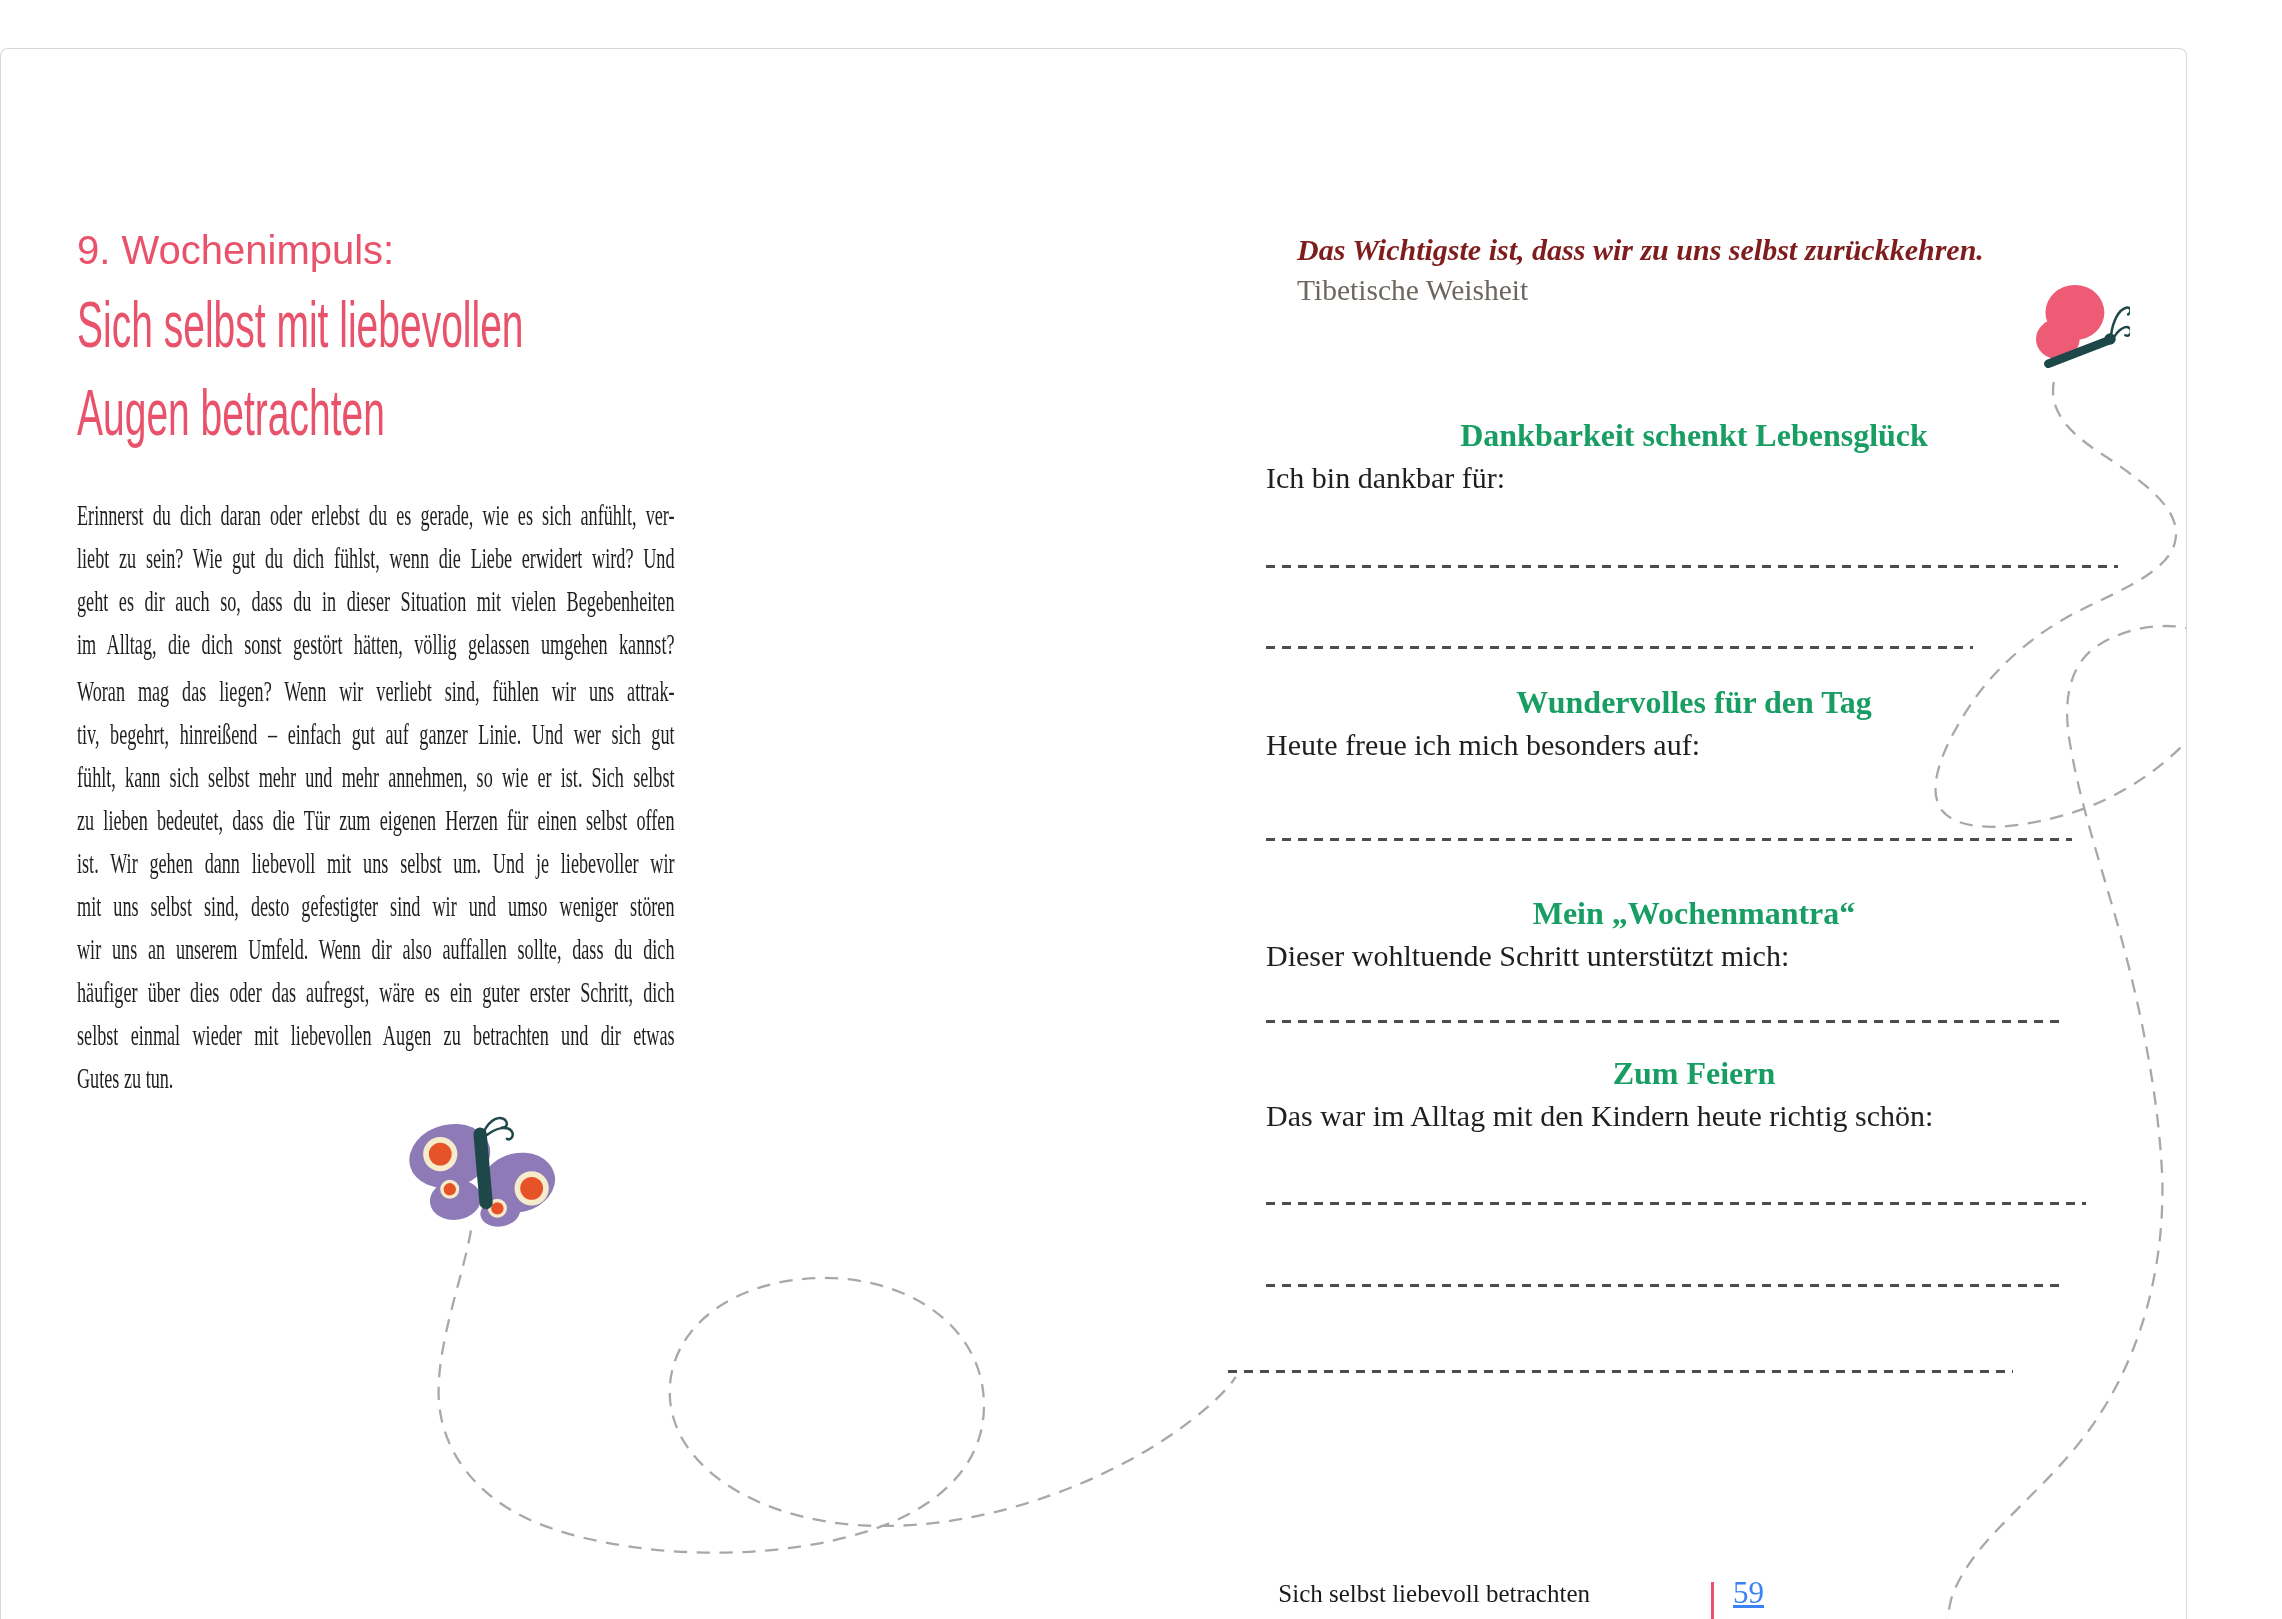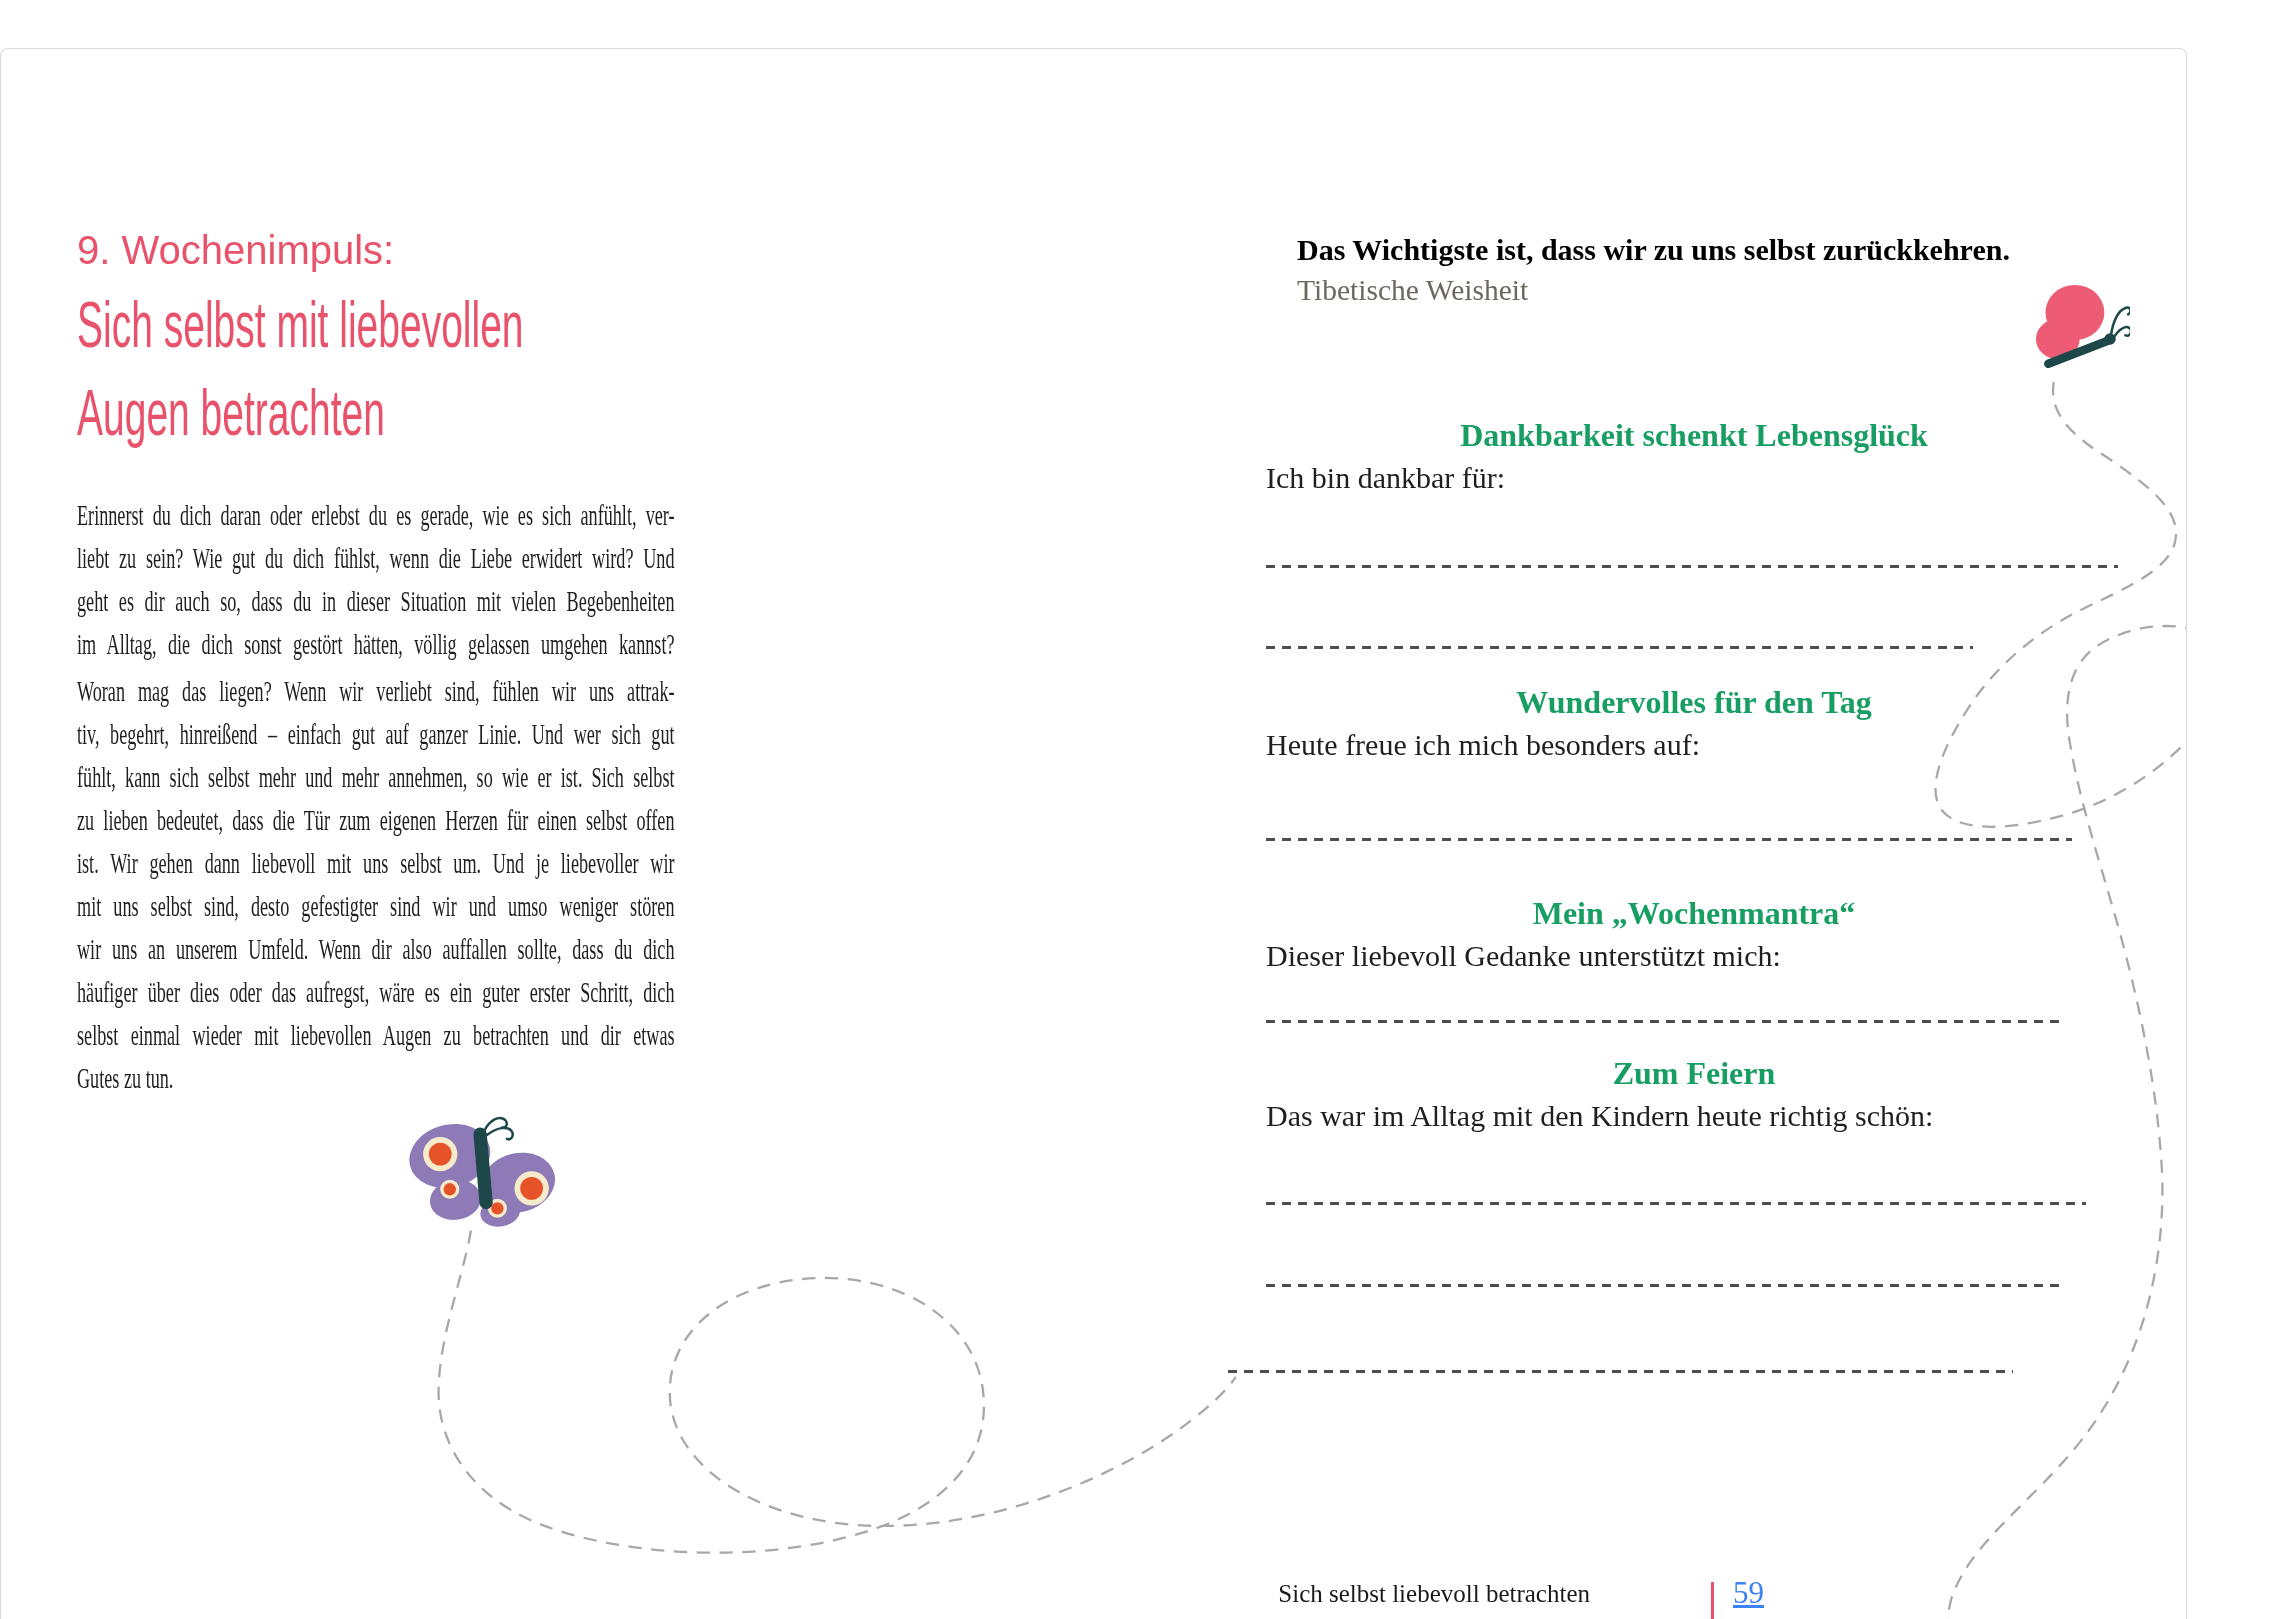--- a/index.html
+++ b/index.html
@@ -37,22 +37,22 @@
     transform:scaleX(0.616);transform-origin:left top;
     font-size:29.5px;line-height:43px;
     color:#1f1f1f;
   }
   .para1{top:445px;}
   .para2{top:621px;}
   .tline{text-align:justify;text-align-last:justify;}
   
   .quote{
     position:absolute;left:1296px;top:181px;width:808px;
-    font-size:30px;line-height:40px;font-weight:bold;
-    color:#000000;
+    font-size:30px;line-height:40px;font-style:italic;font-weight:bold;
+    color:#7f1d1d;
   }
   .quote-attr{
     position:absolute;left:1296px;top:222px;width:571px;
     font-size:29.5px;line-height:38px;
     color:#6d675f;font-style:normal;font-weight:normal;
   }
   .section{position:absolute;left:1265px;width:856px;}
   .sec1{top:365px;} .sec2{top:632px;} .sec3{top:843px;} .sec4{top:1003px;}
   .sec-heading{
     font-size:32px;line-height:42px;font-weight:bold;color:#189e63;text-align:center;
@@ -192,21 +192,21 @@
   <div class="wline wl2"></div>
 
   <div class="section sec2">
     <div class="sec-heading">Wundervolles für den Tag</div>
     <div class="sec-prompt">Heute freue ich mich besonders auf:</div>
   </div>
   <div class="wline wl3"></div>
 
   <div class="section sec3">
     <div class="sec-heading">Mein „Wochenmantra“</div>
-    <div class="sec-prompt">Dieser liebevoll Gedanke unterstützt mich:</div>
+    <div class="sec-prompt">Dieser wohltuende Schritt unterstützt mich:</div>
   </div>
   <div class="wline wl4"></div>
 
   <div class="section sec4">
     <div class="sec-heading">Zum Feiern</div>
     <div class="sec-prompt">Das war im Alltag mit den Kindern heute richtig schön:</div>
   </div>
   <div class="wline wl5"></div>
   <div class="wline wl6"></div>
   <div class="wline wl7"></div>

